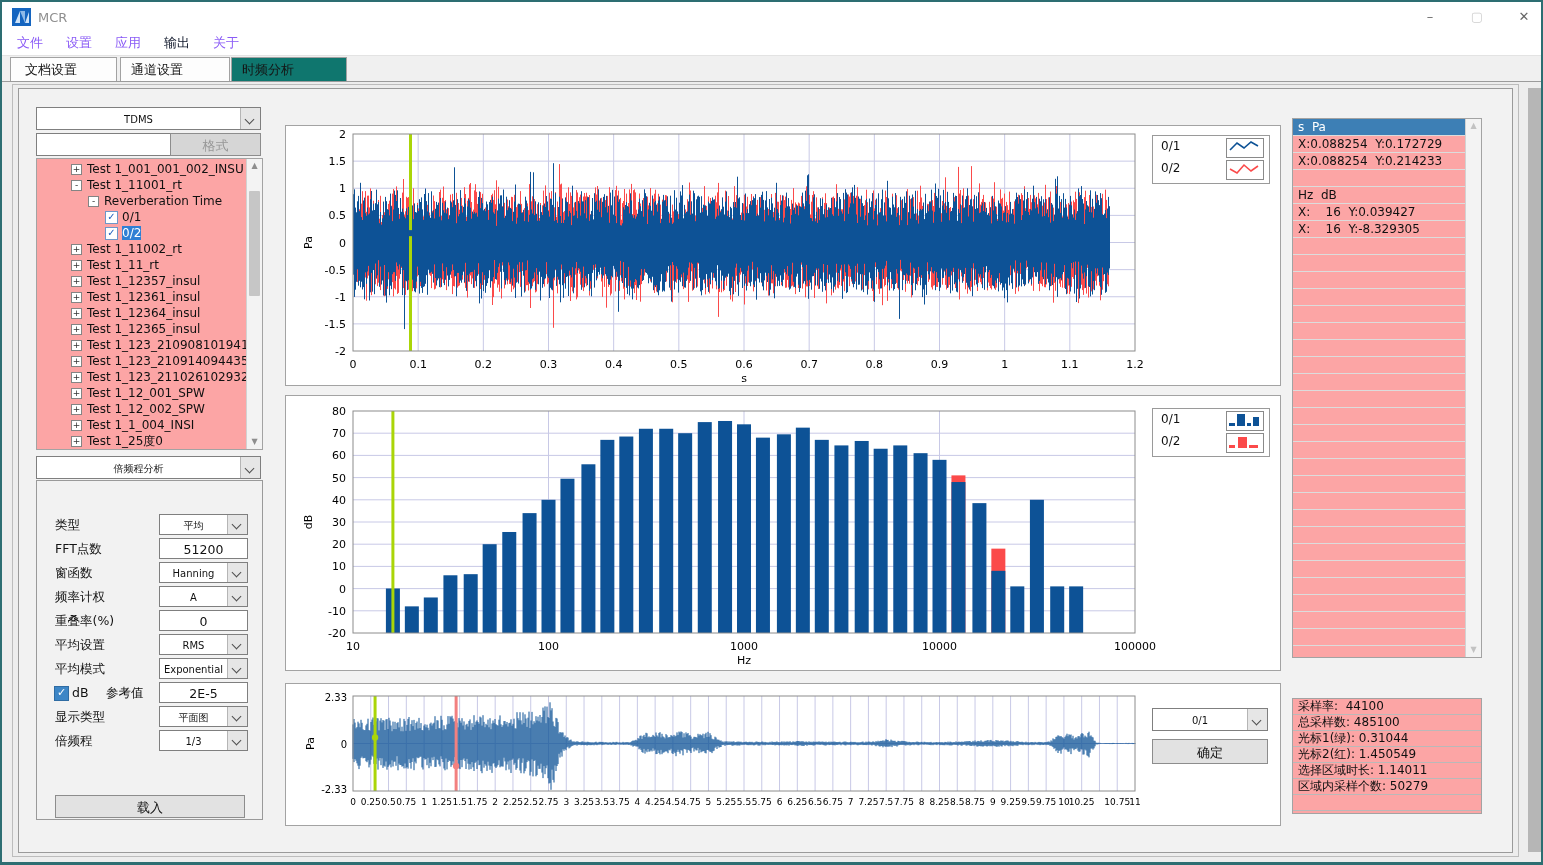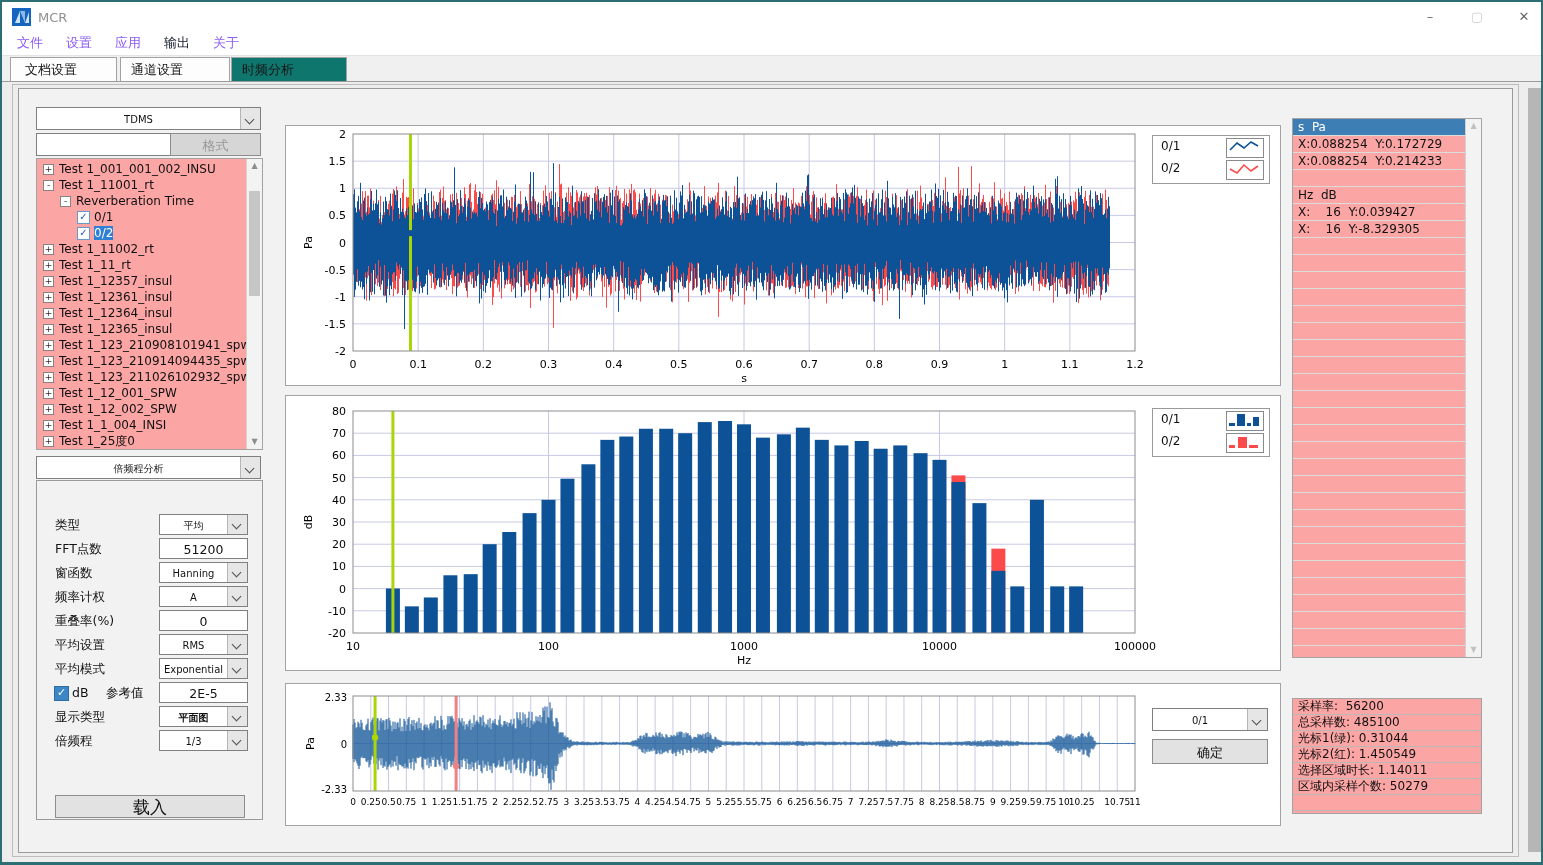--- a/index.html
+++ b/index.html
@@ -23,21 +23,21 @@
   .panelbox{border:1px solid #a3a3a3;background:#fca5a5;}
   .combo{background:#ffffff;border:1px solid #7f7f7f;box-sizing:border-box;}
   .combo .cval{position:absolute;left:0;right:20px;top:0;bottom:0;text-align:center;line-height:21px;font-size:10px;}
   .combo .carrow{position:absolute;right:0;top:0;bottom:0;width:19px;background:#e6e6e6;border-left:1px solid #b5b5b5;}
   .chev{position:absolute;left:5px;top:6px;width:6px;height:6px;border-right:1.6px solid #4f4f4f;border-bottom:1.6px solid #4f4f4f;transform:rotate(45deg);}
   .tinput{background:#ffffff;border:1px solid #7f7f7f;box-sizing:border-box;text-align:center;line-height:21px;font-size:12.5px;}
   .btn{background:#e2e2e2;border:1px solid #8d8d8d;box-sizing:border-box;text-align:center;color:#111;}
   .btn.disabled{background:#d6d6d6;color:#979797;}
   #tree-box{left:36px;top:158px;width:225px;height:290px;}
   #tree-items{position:absolute;left:0;top:2px;right:16px;bottom:0;overflow:hidden;}
-  .tree-row{position:relative;height:16px;line-height:16px;font-size:12px;white-space:nowrap;}
+  .tree-row{position:relative;height:16px;line-height:16px;font-size:12px;white-space:nowrap;margin-left:28px;}
   .expander{display:inline-block;width:9px;height:9px;border:1px solid #848484;background:#fff;font-size:9px;line-height:8px;text-align:center;vertical-align:middle;margin-right:5px;color:#333;}
   .tree-cb{display:inline-block;width:11px;height:11px;border:1px solid #6d96c9;background:#fff;color:#1e5fbe;font-size:10px;line-height:10px;text-align:center;vertical-align:middle;margin-right:4px;}
   .tree-label.selected{background:#2f7fd4;color:#fff;}
   .scrollbar{position:absolute;right:0;top:0;bottom:0;width:15px;background:#f3f3f3;border-left:1px solid #d2d2d2;}
   .sb-arrow{position:absolute;left:0;width:15px;height:14px;color:#8e8e8e;font-size:8px;text-align:center;line-height:14px;}
   .sb-thumb{position:absolute;left:2px;width:11px;background:#c6c6c6;border-radius:1px;}
   #form-group{left:36px;top:480px;width:225px;height:338px;border:1px solid #9a9a9a;}
   .fld-label{position:absolute;left:18px;font-size:12.5px;line-height:21px;color:#141414;}
   .fld-cb{position:absolute;left:17px;top:4px;width:13px;height:13px;background:#3d86c6;border:1px solid #2f6ca3;color:#fff;font-size:11px;line-height:12px;text-align:center;}
   .chart-panel{border:1px solid #a3a3a3;background:#ffffff;}
@@ -178,38 +178,38 @@
       </div>
     </div>
     <div style="position: absolute; left: 0px; top: 201px; width: 225px; height: 21px;">
       <div class="fld-cb">✓</div>
       <span style="position: absolute; left: 35px; line-height: 21px; font-size: 12.5px;">dB</span>
       <span style="position: absolute; left: 69px; line-height: 21px; font-size: 12.5px;">参考值</span>
       <div class="tinput" style="position: absolute; left: 122px; top: 0px; width: 89px; height: 21px;">2E-5</div>
     </div>
     <div style="position: absolute; left: 0px; top: 225px; width: 225px; height: 21px;">
       <span class="fld-label">显示类型</span>
-      <div class="combo" style="position: absolute; left: 122px; top: 0px; width: 89px; height: 21px; font-weight: bold;">
+      <div class="combo" style="position: absolute; left: 122px; top: 0px; width: 89px; height: 21px;">
         <span class="cval">平面图</span>
         <span class="carrow">
           <i class="chev"></i>
         </span>
       </div>
     </div>
     <div style="position: absolute; left: 0px; top: 249px; width: 225px; height: 21px;">
       <span class="fld-label">倍频程</span>
       <div class="combo" style="position: absolute; left: 122px; top: 0px; width: 89px; height: 21px;">
         <span class="cval">1/3</span>
         <span class="carrow">
           <i class="chev"></i>
         </span>
       </div>
     </div>
   </div>
-<div class="abs btn" style="left:55px;top:795px;width:190px;height:23px;line-height:23px;font-size:17px">载入</div>
+<div class="abs btn" style="left:55px;top:795px;width:190px;height:23px;line-height:23px;font-size:13px">载入</div>
 
 <div class="abs chart-panel" style="left:285px;top:125px;width:994px;height:259px" id="chart1"><svg width="992" height="257">
       <line x1="67" y1="35.125" x2="849" y2="35.125" stroke="#c8c9e6"></line>
       <line x1="67" y1="62.25" x2="849" y2="62.25" stroke="#c8c9e6"></line>
       <line x1="67" y1="89.375" x2="849" y2="89.375" stroke="#c8c9e6"></line>
       <line x1="67" y1="116.5" x2="849" y2="116.5" stroke="#c8c9e6"></line>
       <line x1="67" y1="143.625" x2="849" y2="143.625" stroke="#c8c9e6"></line>
       <line x1="67" y1="170.75" x2="849" y2="170.75" stroke="#c8c9e6"></line>
       <line x1="67" y1="197.875" x2="849" y2="197.875" stroke="#c8c9e6"></line>
       <line x1="132.16666666666669" y1="8" x2="132.16666666666669" y2="225" stroke="#c8c9e6"></line>
@@ -502,21 +502,21 @@
 
 <div class="abs combo" style="left:1152px;top:708px;width:116px;height:23px" id="channel-select">
   <span class="cval" style="line-height:23px">0/1</span>
   <span class="carrow">
       <i class="chev" style="top:8px"></i>
     </span>
 </div>
 <div class="abs btn" style="left:1152px;top:739px;width:116px;height:25px;line-height:25px">确定</div>
 
 <div class="abs panelbox" id="info-panel">
-    <div class="info-row">采样率:  56200</div>
+    <div class="info-row">采样率:  44100</div>
     <div class="info-row">总采样数: 485100</div>
     <div class="info-row">光标1(绿): 0.31044</div>
     <div class="info-row">光标2(红): 1.450549</div>
     <div class="info-row">选择区域时长: 1.14011</div>
     <div class="info-row">区域内采样个数: 50279</div>
     <div class="info-row"></div>
   </div>
 
 <div class="abs" style="inset:0;border:2px solid #2d6e72;border-bottom-width:3px;pointer-events:none"></div>
 

